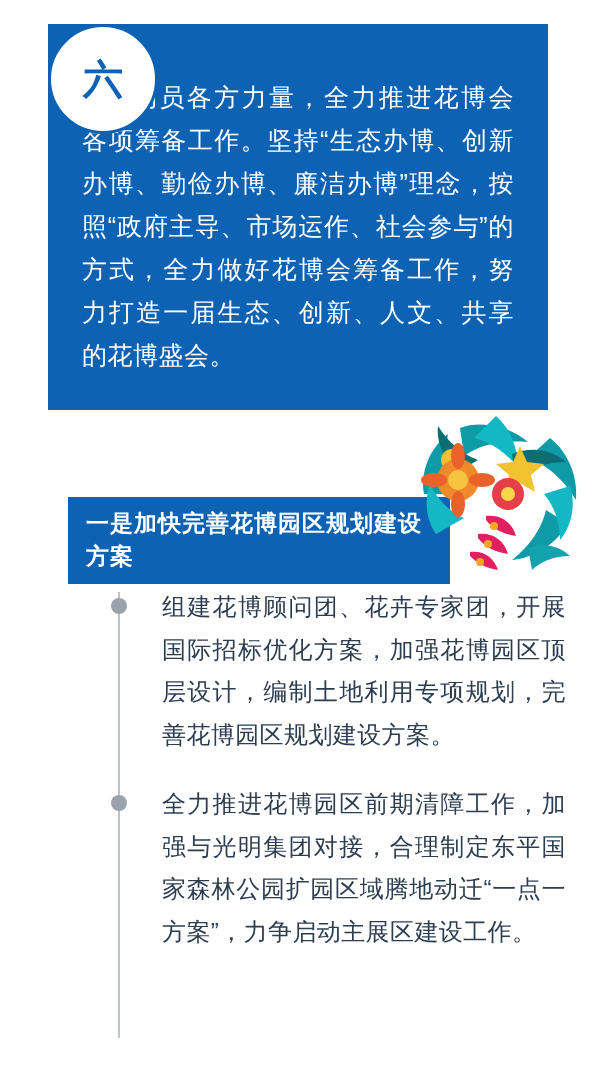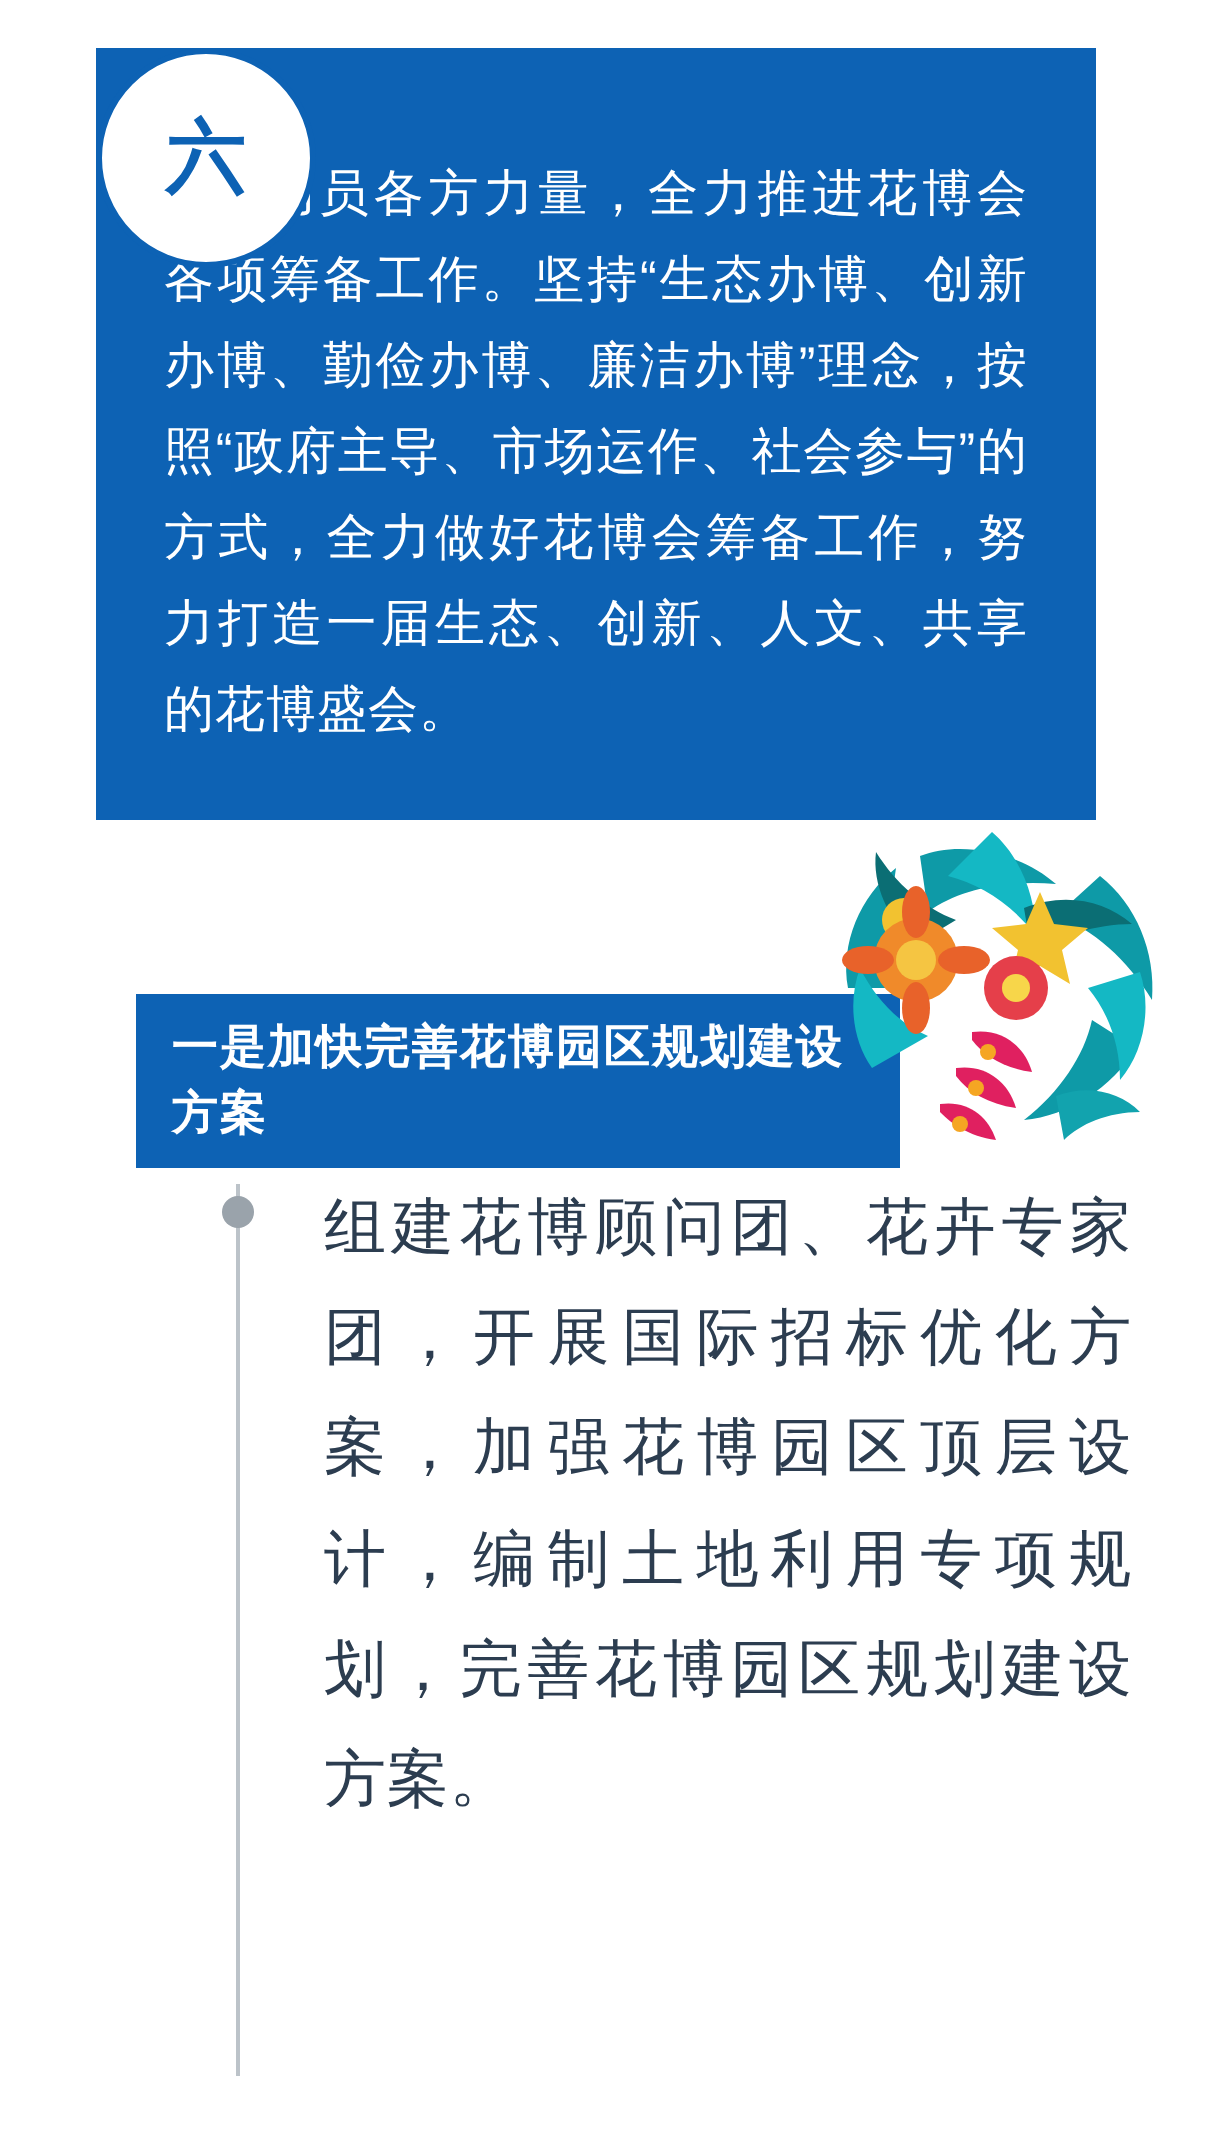--- a/index.html
+++ b/index.html
@@ -112,21 +112,21 @@
     position: absolute;
     left: 5px;
     top: 12px;
     width: 16px;
     height: 16px;
     border-radius: 50%;
     background: #9aa3ab;
   }
   .tl-text {
     color: #2c3d50;
-    font-size: 31px;
+    font-size: 24px;
     line-height: 1.78;
     text-align: justify;
     text-align-last: left;
     letter-spacing: 0.4px;
   }
 </style>
 </head>
 <body>
 
 <div class="hero">
@@ -200,13 +200,17 @@
 </div>
 
 <div class="timeline">
   <div class="timeline-line"></div>
 
   <div class="tl-item">
     <div class="tl-dot"></div>
     <div class="tl-text">组建花博顾问团、花卉专家团，开展国际招标优化方案，加强花博园区顶层设计，编制土地利用专项规划，完善花博园区规划建设方案。</div>
   </div>
 
+  <div class="tl-item">
+    <div class="tl-dot"></div>
+    <div class="tl-text">全力推进花博园区前期清障工作，加强与光明集团对接，合理制定东平国家森林公园扩园区域腾地动迁“一点一方案”，力争启动主展区建设工作。</div>
+  </div>
 </div>
 
 </body></html>

